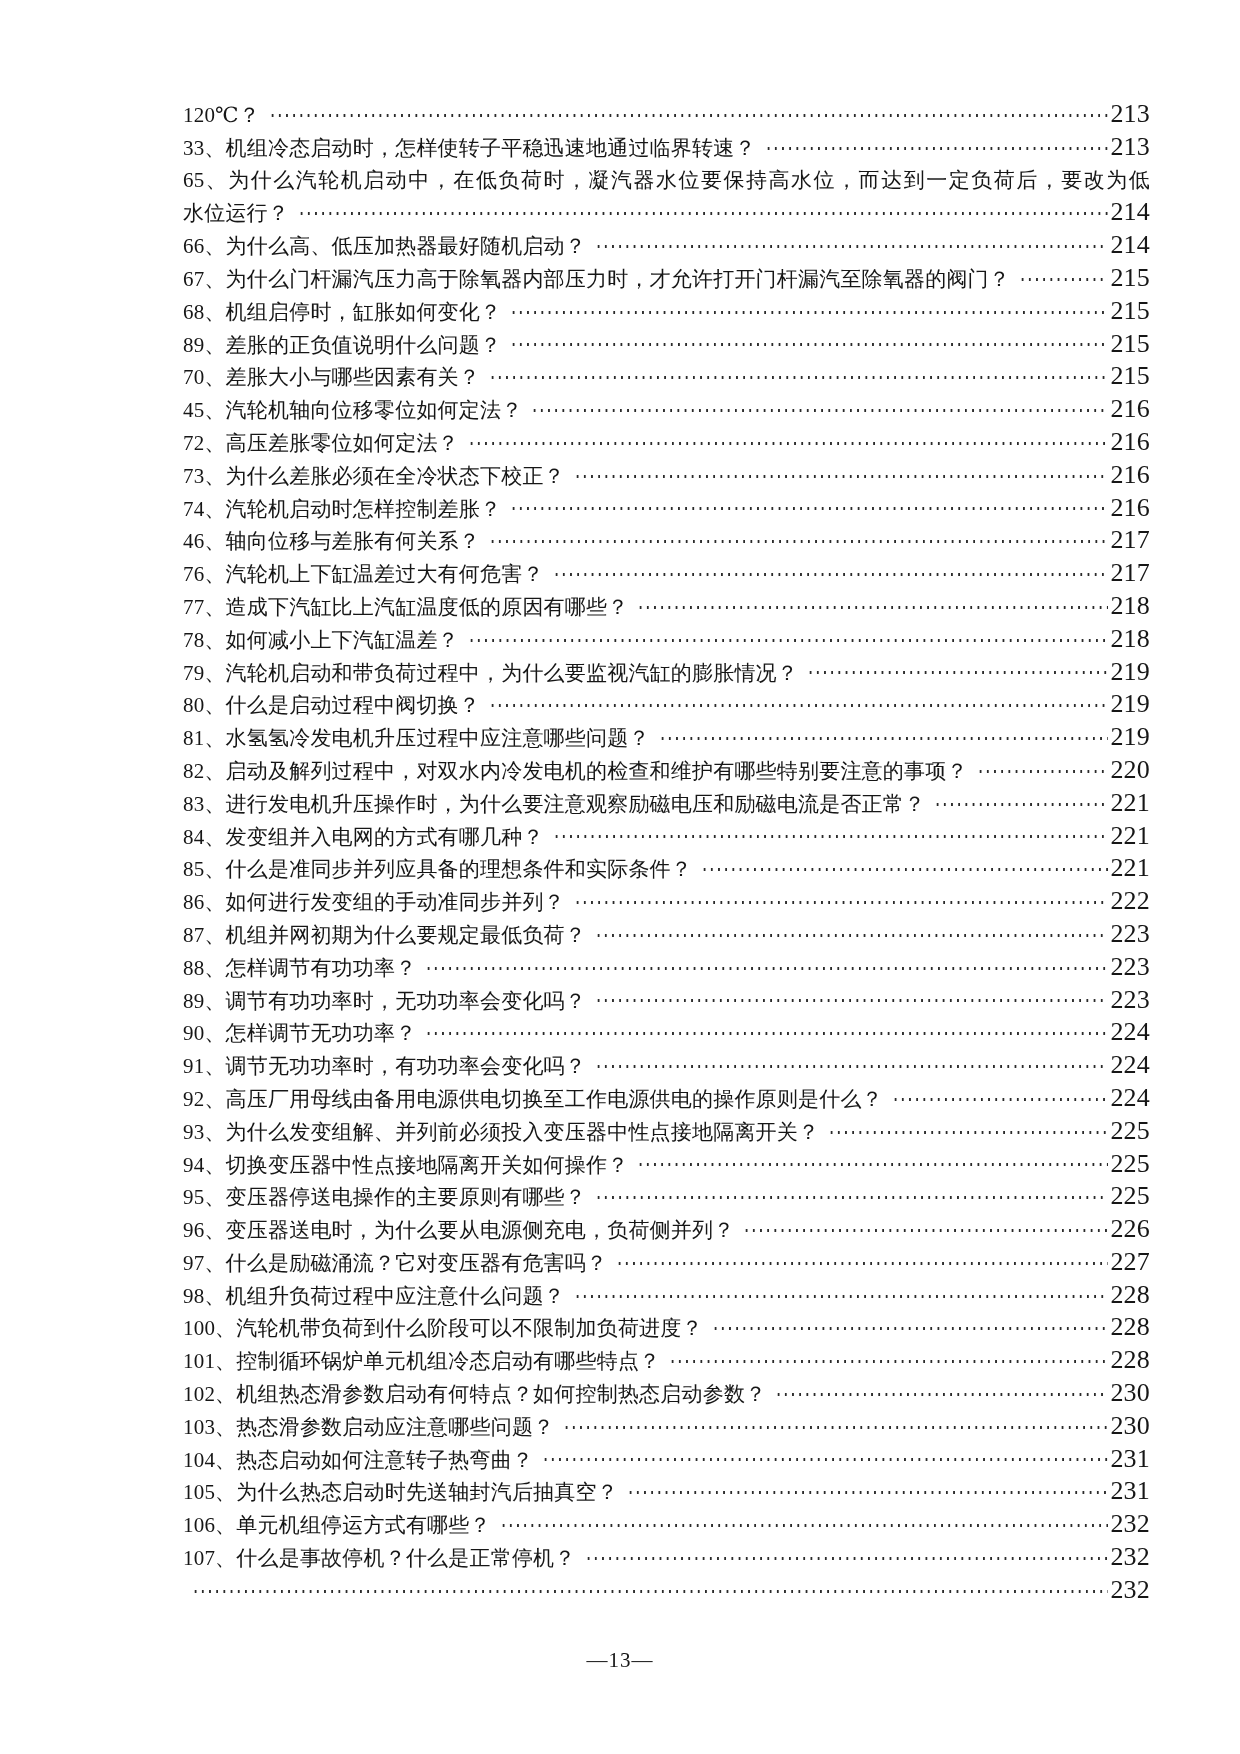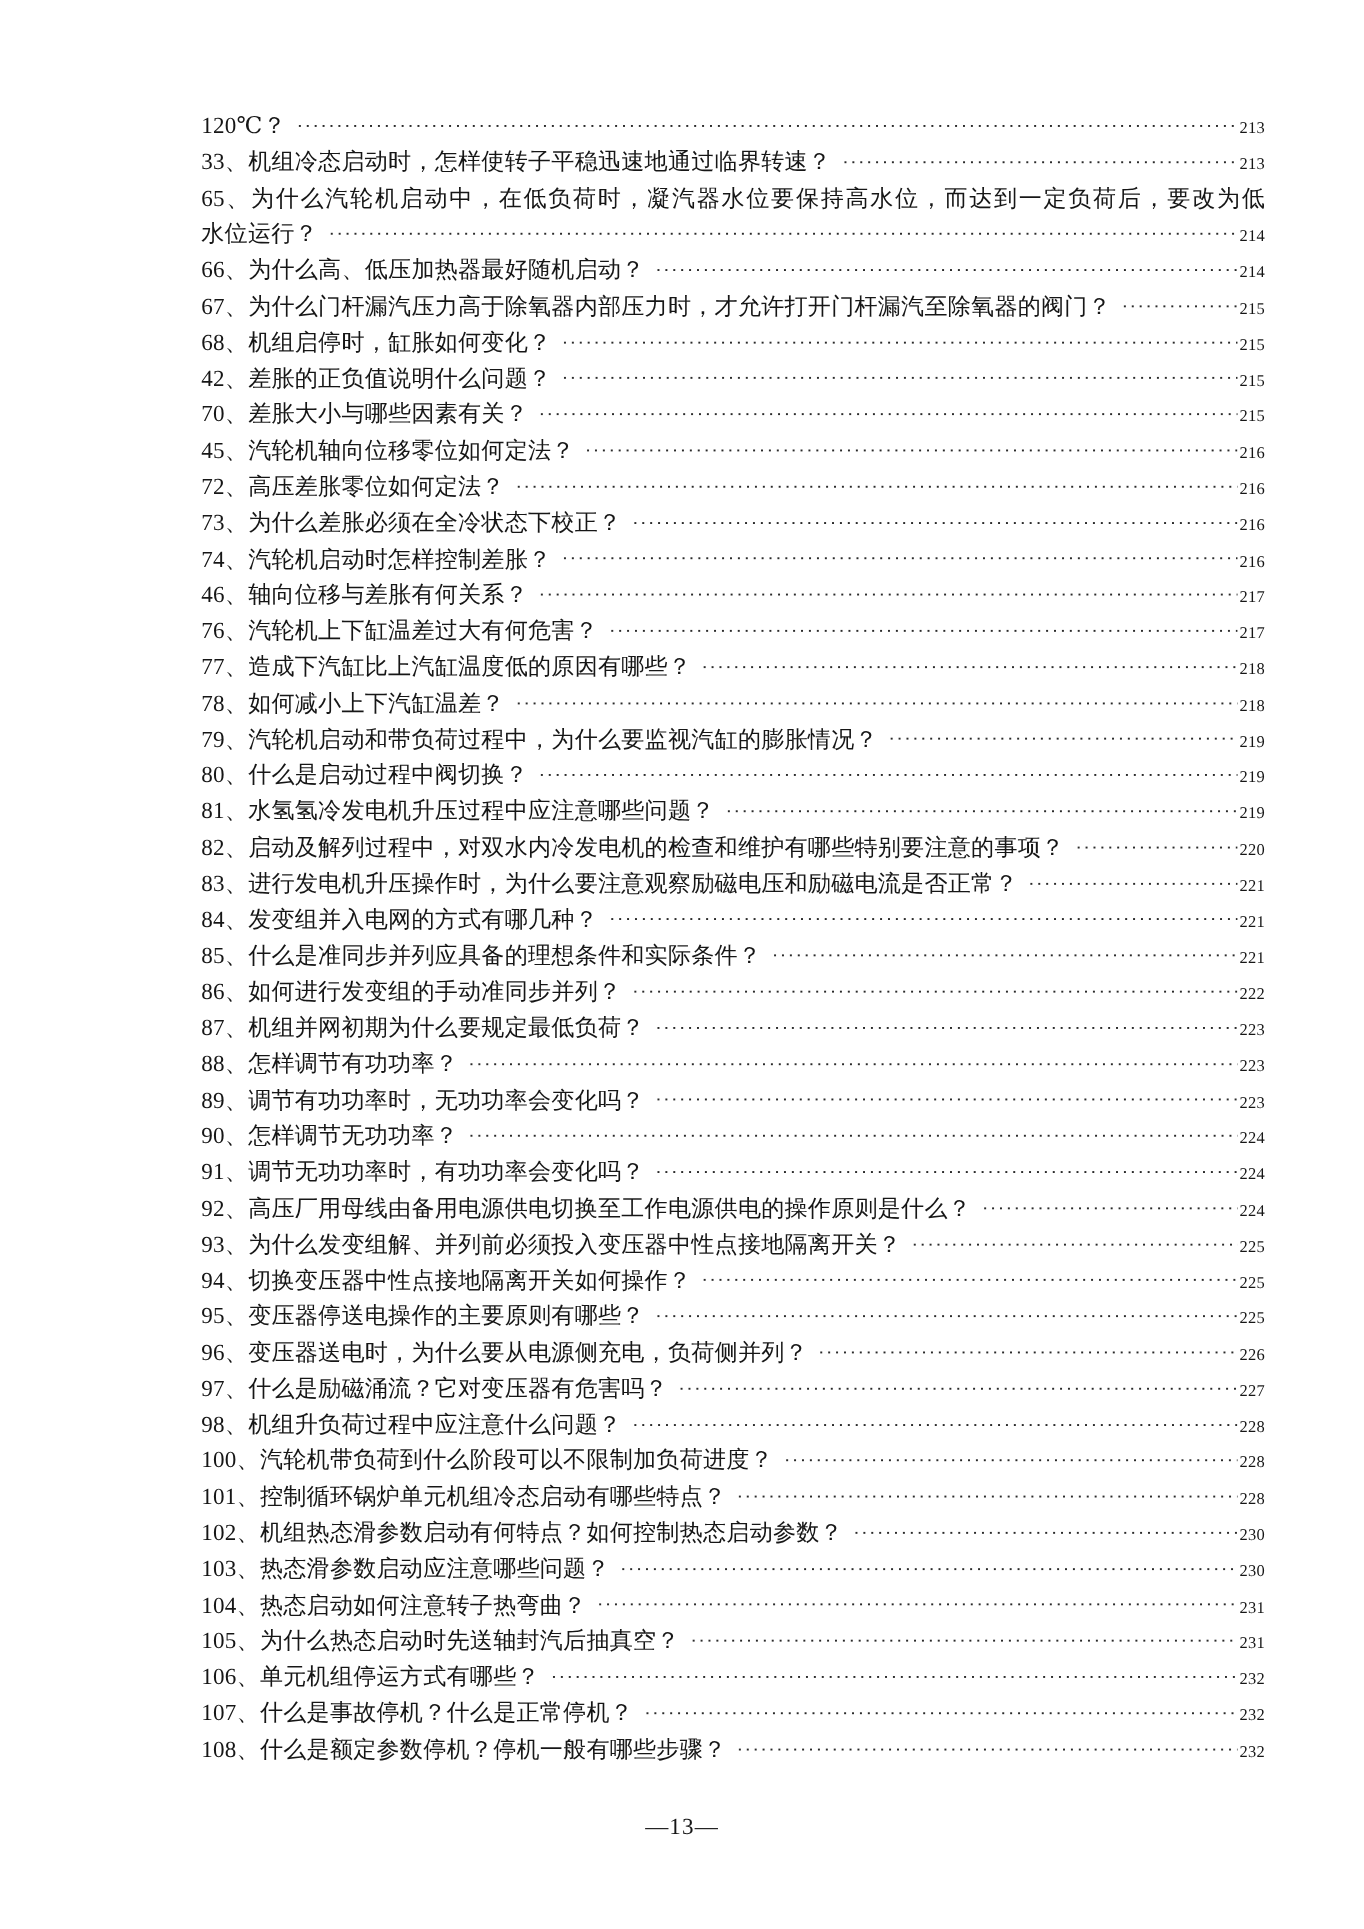--- a/index.html
+++ b/index.html
@@ -52,21 +52,21 @@
     margin: 0 2px 0 9px;
     align-self: baseline;
     background-image: radial-gradient(circle, #2a2a2a 1.15px, rgba(0,0,0,0) 1.35px);
     background-size: 7.2px 7.2px;
     background-repeat: repeat-x;
     background-position: left calc(100% - 3px);
   }
   .toc-page {
     flex-shrink: 0;
     white-space: nowrap;
-    font-size: 15px;
+    font-size: 26px;
     text-align: center;
   }
   .footer {
     position: absolute;
     top: 1630px;
     left: 0;
     width: 1240px;
     text-align: center;
     font-size: 21px;
     letter-spacing: 1px;
@@ -114,21 +114,21 @@
     <span class="toc-page">215</span>
   </div>
 
   <div class="toc-row">
     <span class="toc-text">68、机组启停时，缸胀如何变化？</span>
     <span class="dots"></span>
     <span class="toc-page">215</span>
   </div>
 
   <div class="toc-row">
-    <span class="toc-text">42、差胀的正负值说明什么问题？</span>
+    <span class="toc-text">89、差胀的正负值说明什么问题？</span>
     <span class="dots"></span>
     <span class="toc-page">215</span>
   </div>
 
   <div class="toc-row">
     <span class="toc-text">70、差胀大小与哪些因素有关？</span>
     <span class="dots"></span>
     <span class="toc-page">215</span>
   </div>
 
@@ -342,19 +342,18 @@
     <span class="toc-page">232</span>
   </div>
 
   <div class="toc-row">
     <span class="toc-text">107、什么是事故停机？什么是正常停机？</span>
     <span class="dots"></span>
     <span class="toc-page">232</span>
   </div>
 
   <div class="toc-row">
-    <span class="toc-text">108、什么是额定参数停机？停机一般有哪些步骤？</span>
     <span class="dots"></span>
     <span class="toc-page">232</span>
   </div>
 </div>
   <div class="footer">—13—</div>
 </div>
 
 </body></html>

